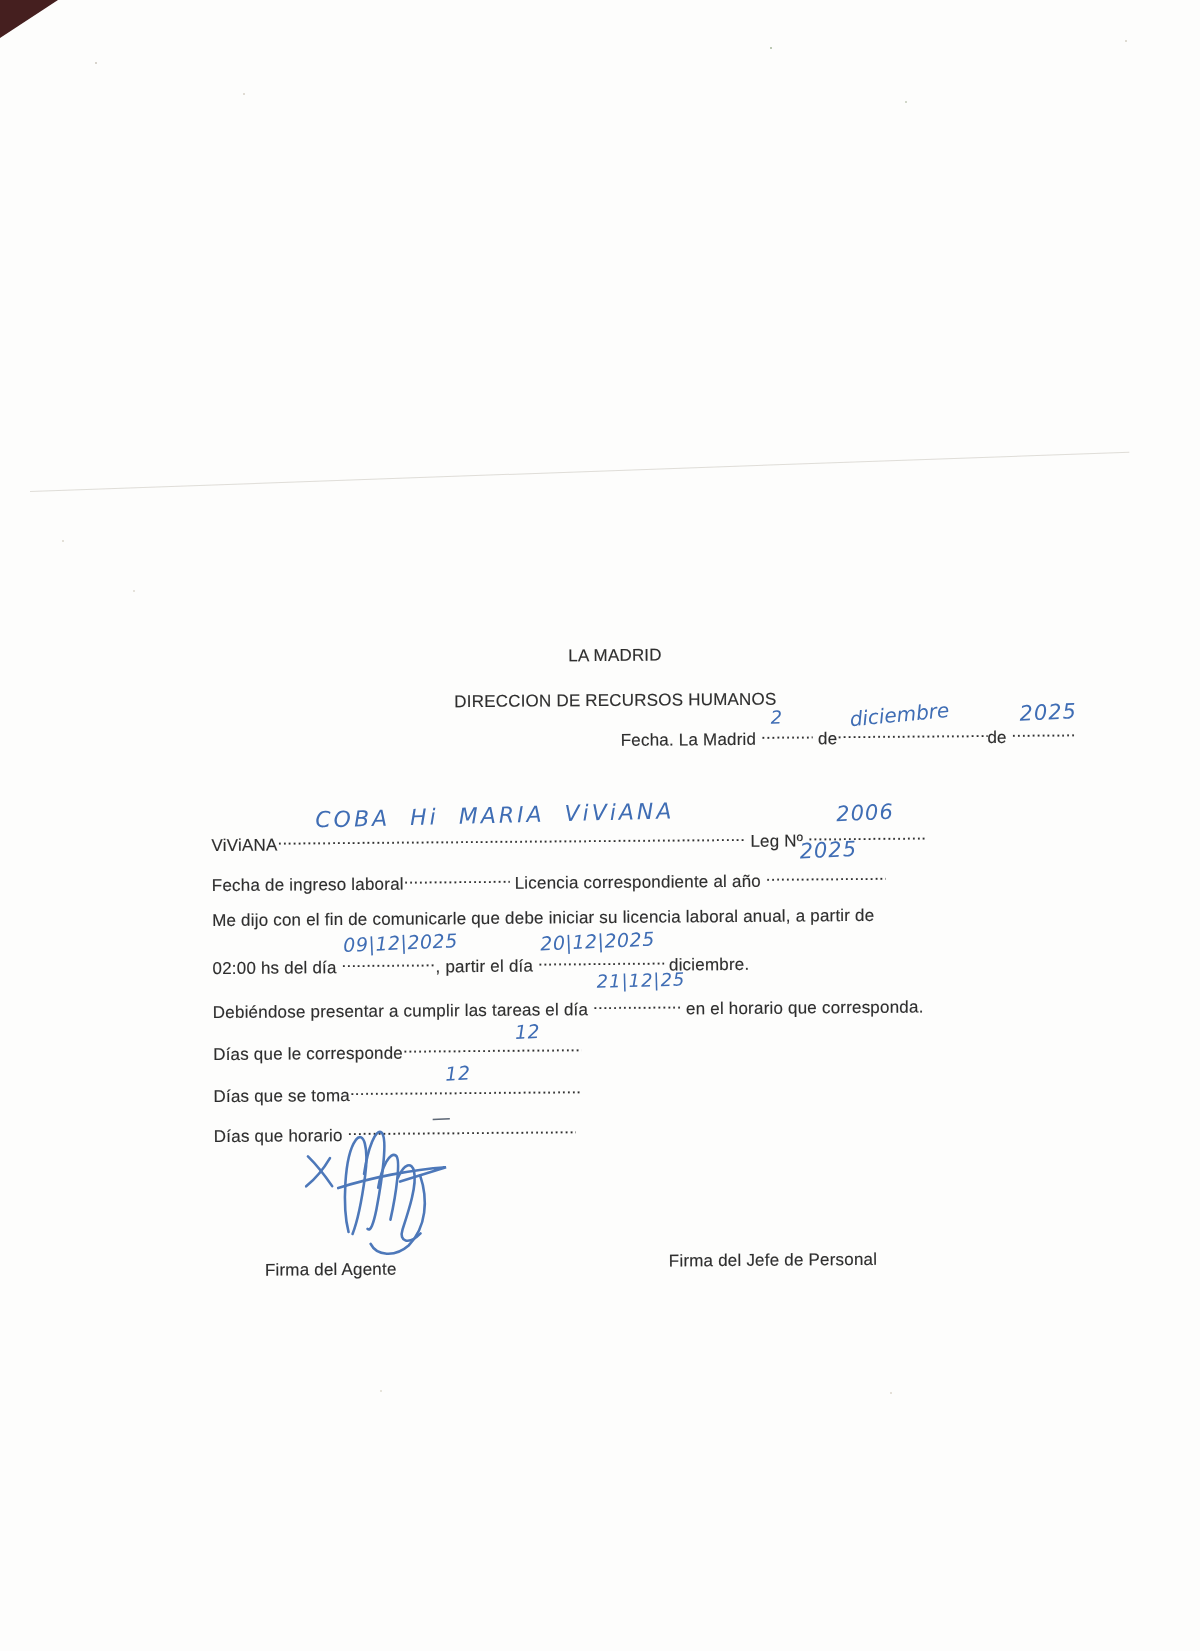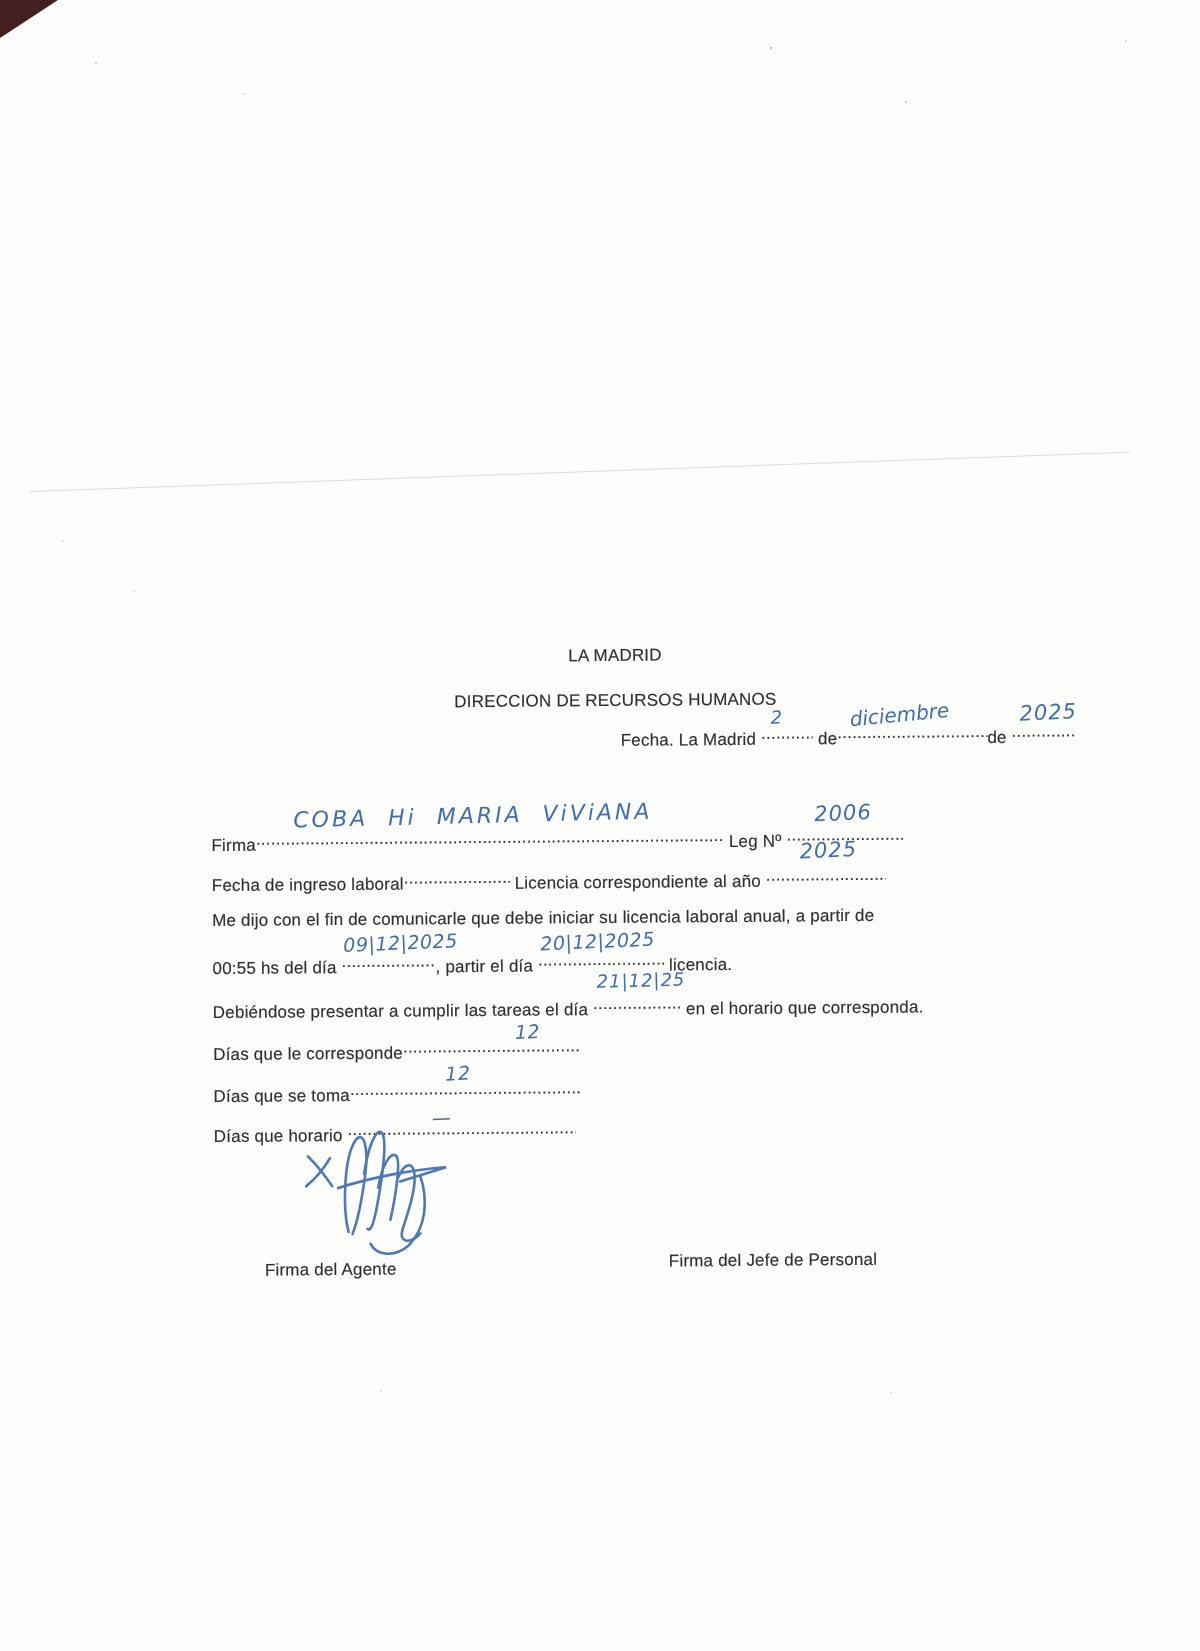--- a/index.html
+++ b/index.html
@@ -52,38 +52,38 @@
     <div class="line centered" style="top:690px">DIRECCION DE RECURSOS HUMANOS</div>
 
     <div class="line" style="top:724px;left:622px">
       <span>Fecha. La Madrid</span>
       <span class="blank" style="width:52px"><span class="dots">......................................................................................................................................................</span><span class="hw hw-small" style="left:10px;top:-16px">2</span></span>
       <span>de</span><span class="blank" style="width:150px"><span class="dots">......................................................................................................................................................</span><span class="hw hw-month" style="left:12px;top:-18px">diciembre</span></span><span>de</span>
       <span class="blank" style="width:64px"><span class="dots">......................................................................................................................................................</span><span class="hw hw-num" style="left:8px;top:-19px">2025</span></span>
     </div>
 
     <div class="line" style="top:826px;left:212px">
-      <span>Firma</span><span class="blank" style="width:468px"><span class="dots">......................................................................................................................................................</span><span class="hw hw-name" style="left:38px;top:-22px">COBA Hi  MARIA ViViANA</span></span>
+      <span>ViViANA</span><span class="blank" style="width:468px"><span class="dots">......................................................................................................................................................</span><span class="hw hw-name" style="left:38px;top:-22px">COBA Hi  MARIA ViViANA</span></span>
       <span>Leg Nº</span>
       <span class="blank" style="width:118px"><span class="dots">......................................................................................................................................................</span><span class="hw hw-num" style="left:28px;top:-22px">2006</span></span>
     </div>
 
     <div class="line" style="top:866px;left:212px">
       <span>Fecha de ingreso laboral</span><span class="blank" style="width:106px"><span class="dots">......................................................................................................................................................</span></span>
       <span>Licencia correspondiente al año</span>
       <span class="blank" style="width:120px"><span class="dots">......................................................................................................................................................</span><span class="hw hw-num" style="left:34px;top:-25px">2025</span></span>
     </div>
 
     <div class="line" style="top:907px;left:212px">Me dijo con el fin de comunicarle que debe iniciar su licencia laboral anual, a partir de</div>
 
     <div class="line" style="top:949px;left:212px">
-      <span>00:55 hs del día</span>
+      <span>02:00 hs del día</span>
       <span class="blank" style="width:94px"><span class="dots">......................................................................................................................................................</span><span class="hw hw-date" style="left:2px;top:-19px">09|12|2025</span></span><span>, partir el día</span>
       <span class="blank" style="width:126px"><span class="dots">......................................................................................................................................................</span><span class="hw hw-date" style="left:2px;top:-19px">20|12|2025</span></span>
-      <span>licencia.</span>
+      <span>diciembre.</span>
     </div>
 
     <div class="line" style="top:993px;left:212px">
       <span>Debiéndose presentar a cumplir las tareas el día</span>
       <span class="blank" style="width:88px"><span class="dots">......................................................................................................................................................</span><span class="hw hw-small" style="left:4px;top:-23px">21|12|25</span></span>
       <span>en el horario que corresponda.</span>
     </div>
 
     <div class="line" style="top:1035px;left:212px">
       <span>Días que le corresponde</span><span class="blank" style="width:178px"><span class="dots">......................................................................................................................................................</span><span class="hw hw-date" style="left:112px;top:-15px">12</span></span>

